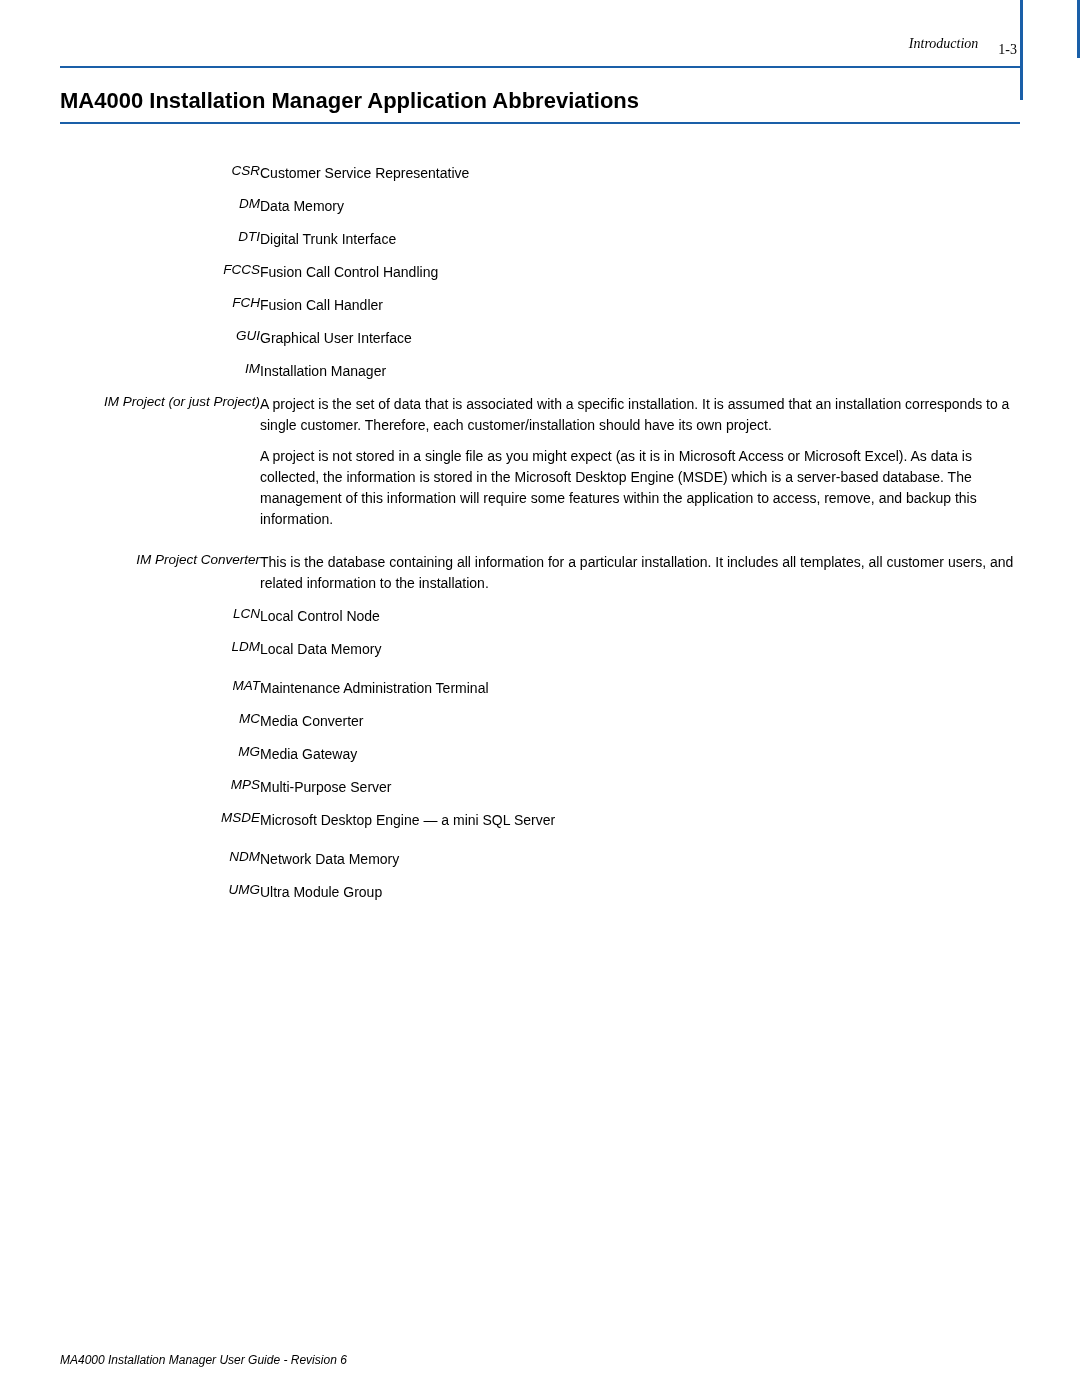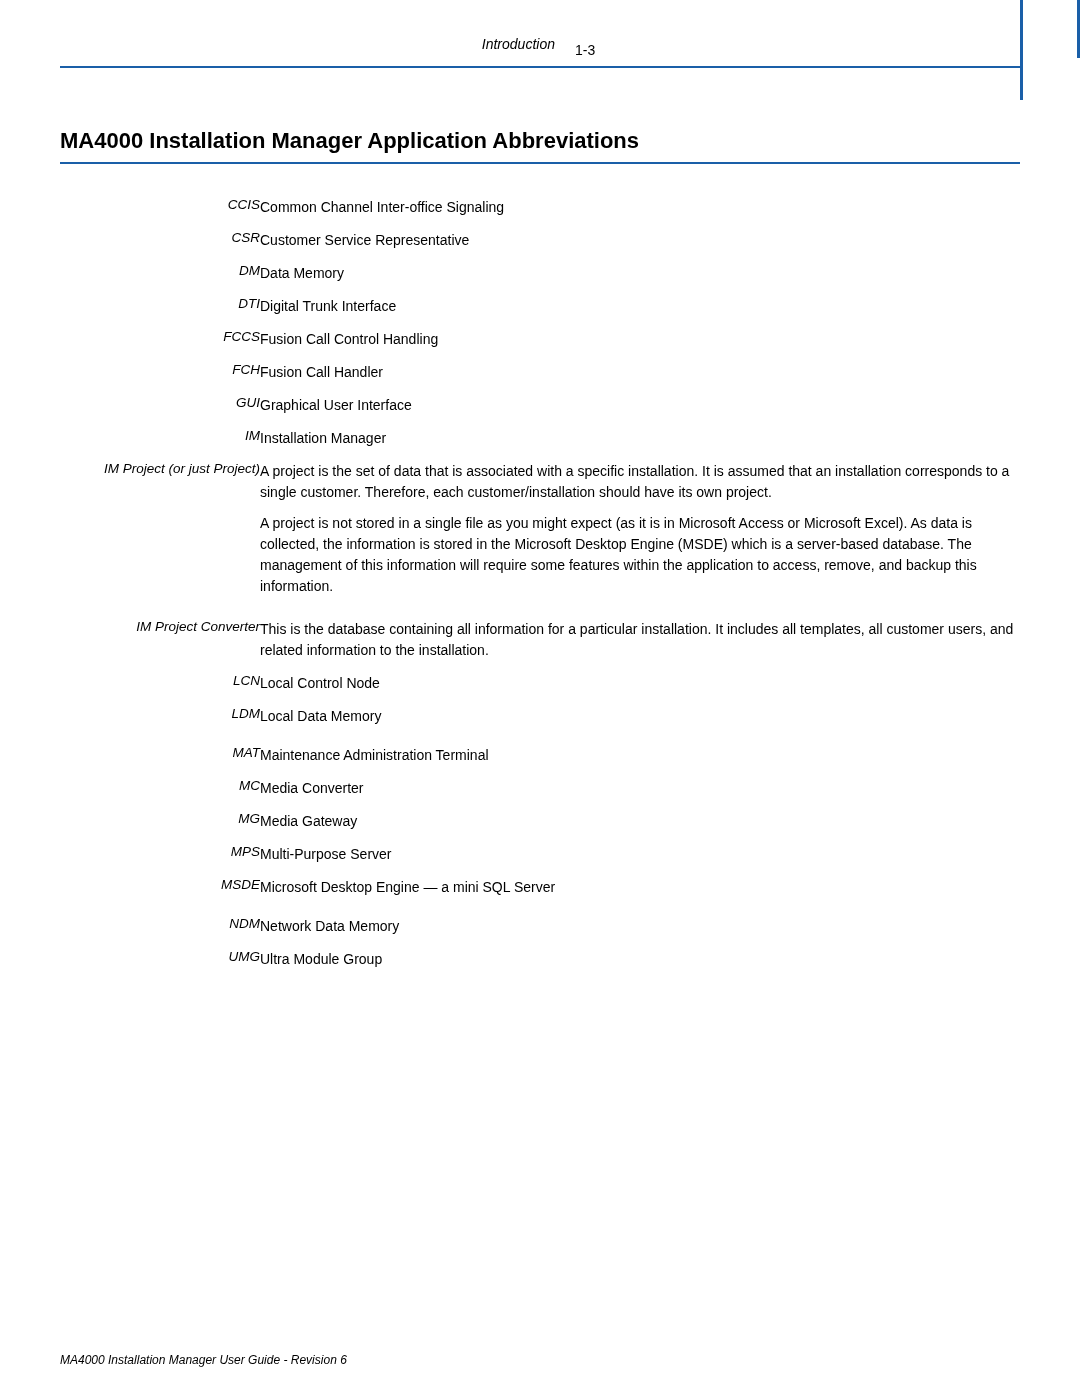--- a/index.html
+++ b/index.html
@@ -21,25 +21,26 @@
     .page-container {
       width: 1080px;
       min-height: 1397px;
       background: #ffffff;
       position: relative;
       padding: 0;
     }
 
     .header-area {
       display: flex;
-      justify-content: center;
+      justify-content: flex-end;
       align-items: flex-start;
       padding: 30px 60px 0 60px;
       border-right: 3px solid #1a5fa8;
       position: relative;
+      font-family: Liberation Serif, serif;
     }
 
     .header-right {
       display: flex;
       align-items: center;
       gap: 20px;
     }
 
     .header-title {
       font-style: italic;
@@ -55,21 +56,20 @@
 
     .blue-bar {
       width: calc(100% - 120px);
       height: 2px;
       background: #1a5fa8;
       margin: 8px 60px 0 60px;
     }
 
     .content-area {
       padding: 20px 60px 60px 60px;
-      margin-top: 40px;
     }
 
     .main-title {
       font-size: 22px;
       font-weight: bold;
       color: #000;
       margin-bottom: 30px;
       padding-bottom: 8px;
       border-bottom: 2px solid #1a5fa8;
     }
@@ -149,24 +149,20 @@
   </div>
 
   <div class="blue-bar"></div>
 
   <div class="content-area">
 
     <h1 class="main-title">MA4000 Installation Manager Application Abbreviations</h1>
 
     <table class="abbrev-table">
       <tbody id="abbrev-body">
-      <tr>
-            <td class="abbrev-col">CCIS</td>
-            <td class="def-col">Common Channel Inter-office Signaling</td>
-          </tr>
           <tr class="spacer-row">
             <td></td>
             <td></td>
           </tr>
           <tr>
             <td class="abbrev-col">CSR</td>
             <td class="def-col">Customer Service Representative</td>
           </tr>
           <tr class="spacer-row">
             <td></td>

